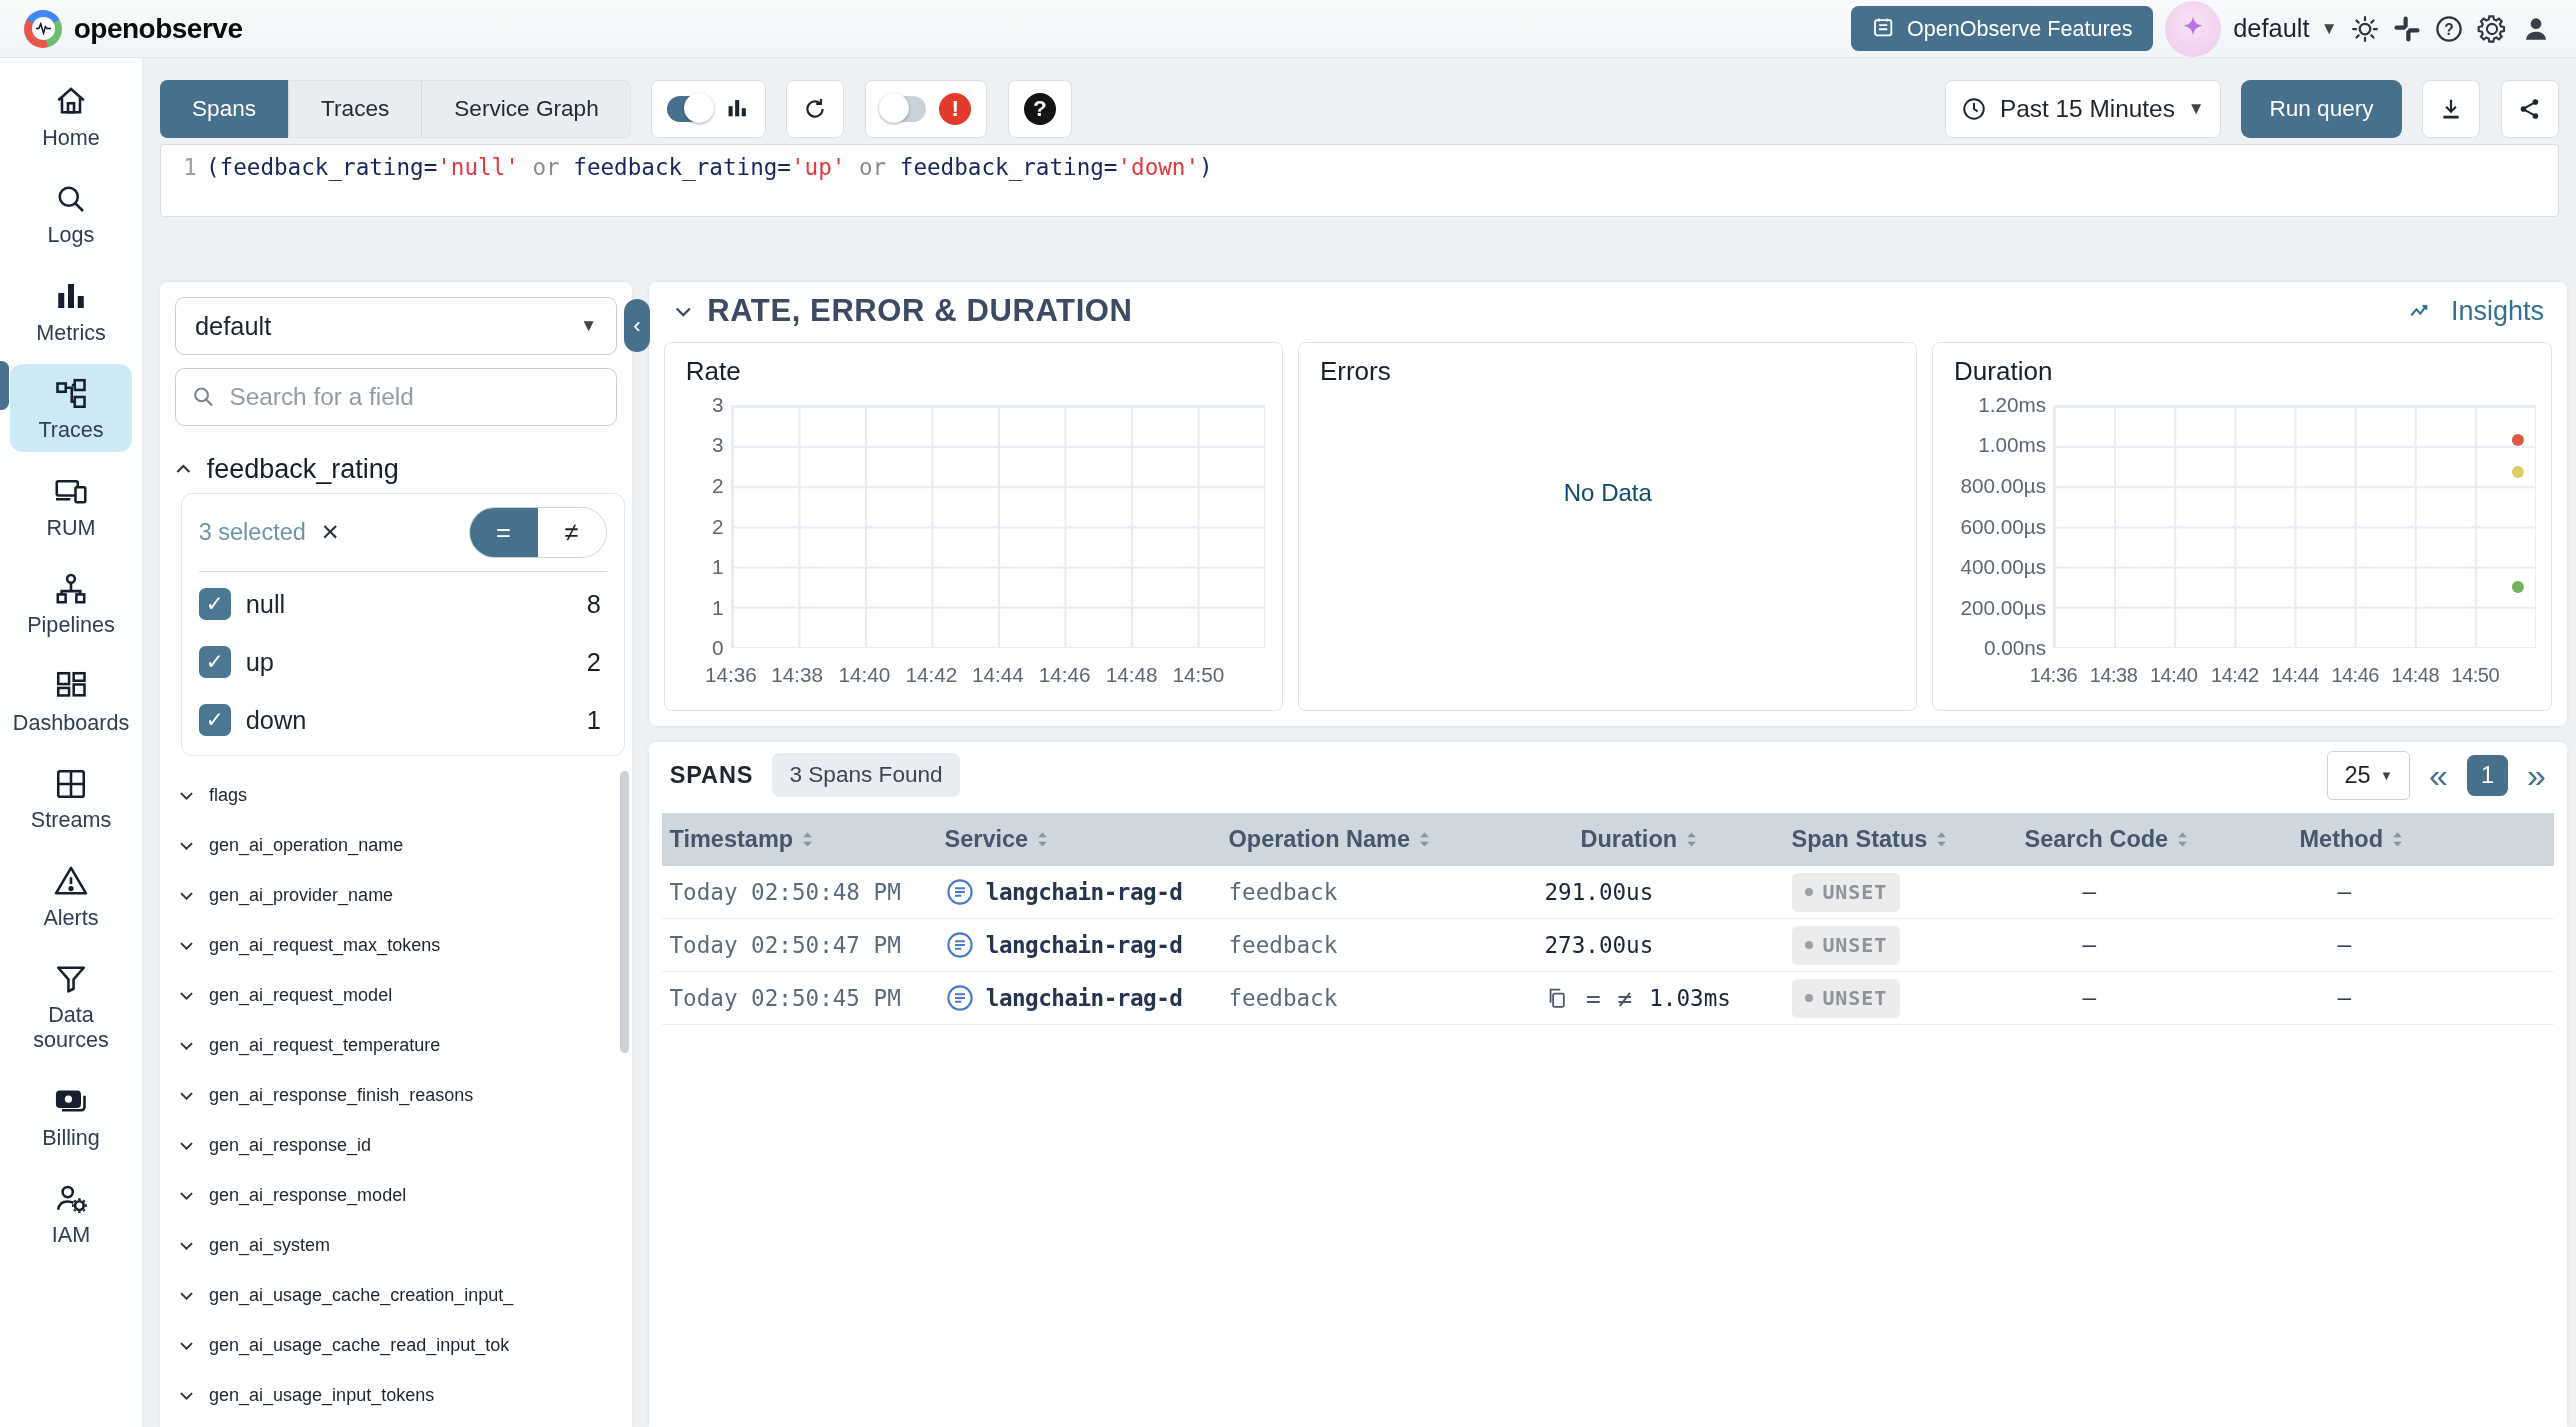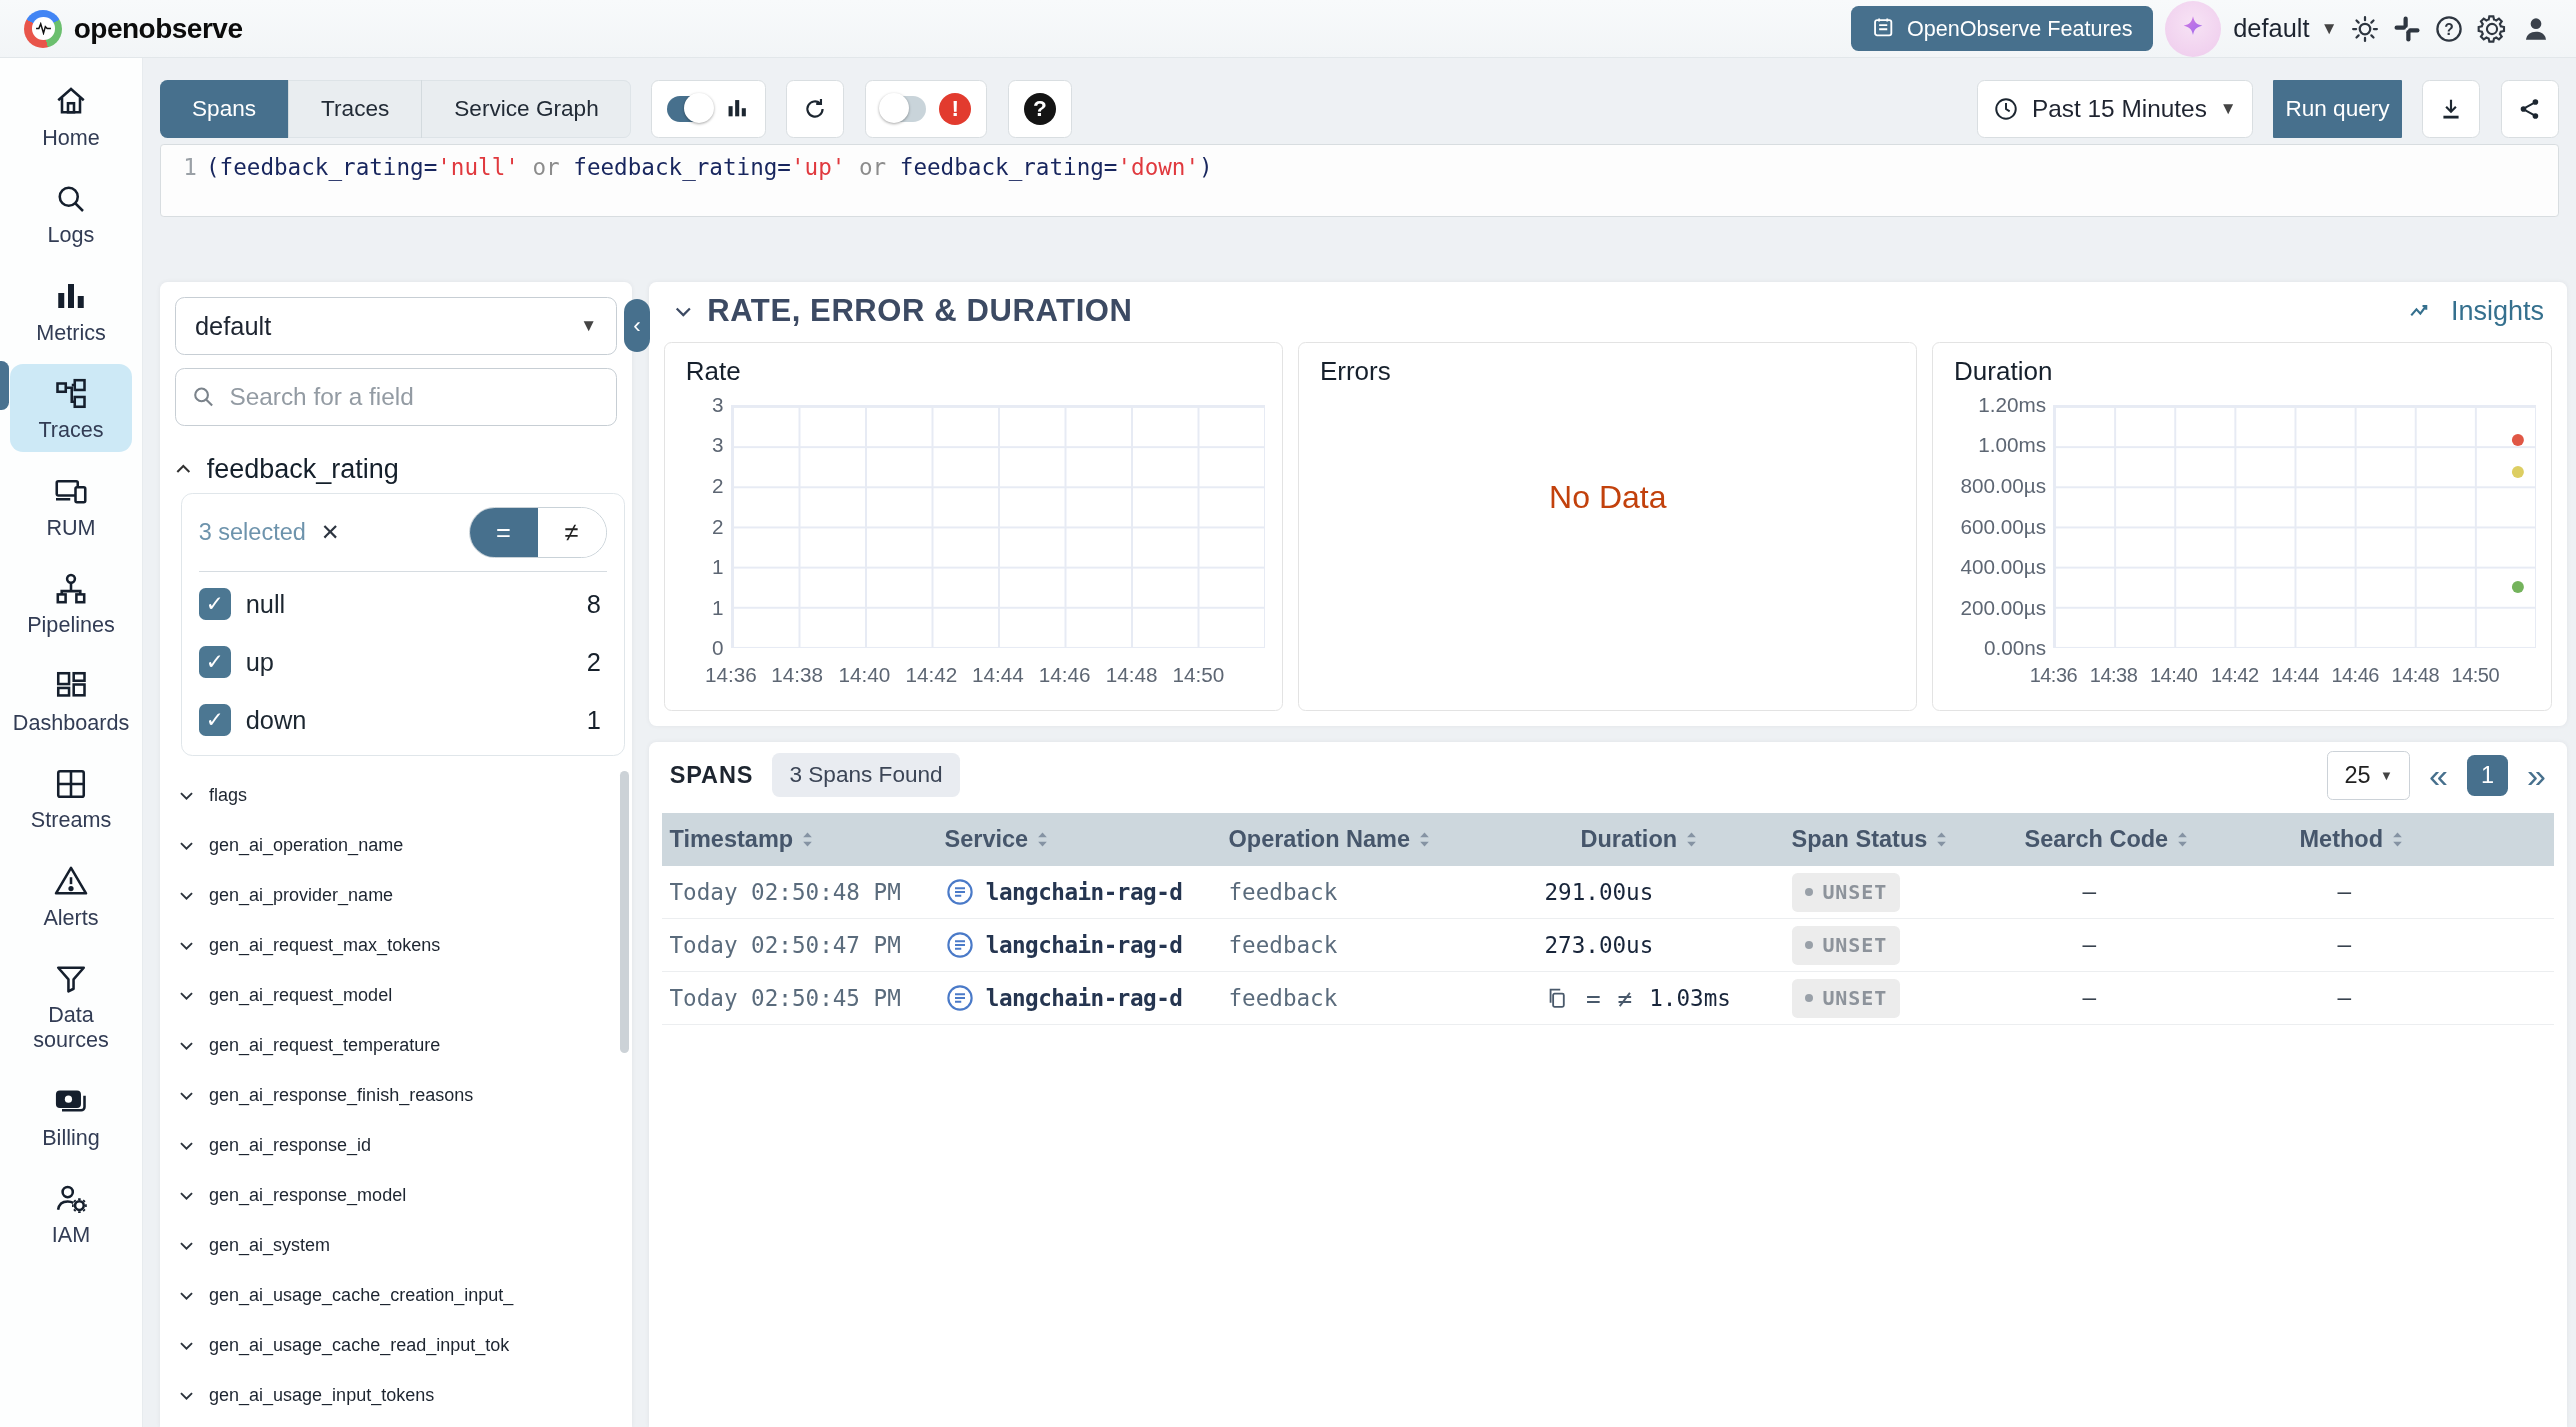--- a/index.html
+++ b/index.html
@@ -42,21 +42,21 @@
   .tool-btn { height:58px; background:#fff; border:0.9px solid #d9dee1; border-radius:7.5px; display:flex; align-items:center; justify-content:center; gap:13px; padding:0 15px; cursor:pointer; }
   .toggle { width:45px; height:26px; border-radius:13px; position:relative; }
   .toggle.on { background:var(--accent2); }
   .toggle.off { background:#c9d4da; }
   .toggle .knob { position:absolute; top:-2.8px; width:30px; height:30px; background:#fff; border-radius:50%; box-shadow:0 0.9px 2.8px rgba(0,0,0,.35); }
   .toggle.on .knob { right:-1.9px; }
   .toggle.off .knob { left:-1.9px; }
   .round-badge { width:32px; height:32px; border-radius:50%; color:#fff; font-size:22.6px; font-weight:bold; display:flex; align-items:center; justify-content:center; }
   .tb-spacer { flex:1; }
   .time-btn { font-size:24.4px; color:#1f2430; }
-  .runq-btn { height:58px; background:var(--accent2); color:#fff; font-size:22.6px; border-radius:1px; padding:0 12px; display:flex; align-items:center; cursor:pointer; }
+  .runq-btn { height:58px; background:var(--accent2); color:#fff; font-size:22.6px; border-radius:9px; padding:0 28px; display:flex; align-items:center; cursor:pointer; }
 
   
   #query-editor { position:absolute; left:17px; right:17px; top:86px; height:73px; background:#fdfdfd; border:0.9px solid #d8dde0; border-radius:3.8px; display:flex; padding:9.4px 0 0 13px; font-size:22.6px; }
   .qline-no { color:#9aa0a6; width:32px; text-align:center; }
   .qtokens { white-space:pre; }
   .qt-plain { color:#18265e; }
   .qt-string { color:#e0393e; }
   .qt-op { color:#8c8c8c; }
 
   
@@ -91,21 +91,21 @@
   .red-title { font-size:31px; font-weight:bold; color:#3c4a63; letter-spacing:0.6px; }
   .insights { margin-left:auto; display:flex; align-items:center; gap:17px; color:#35708e; font-size:27px; font-weight:500; cursor:pointer; }
   .charts { position:absolute; left:15px; right:15px; top:60px; bottom:15px; display:flex; gap:15px; }
   .chart-panel { flex:1; border:0.9px solid #e3e3e3; border-radius:7.5px; position:relative; background:#fff; overflow:hidden; }
   .chart-title { position:absolute; top:13px; left:20.7px; font-size:26px; color:#16202c; }
   .plot { position:absolute; top:62px; bottom:62px; border:0.9px solid #e7ebf4;
           background-image:linear-gradient(to right,#e7ebf4 1.9px,transparent 1.9px),linear-gradient(to bottom,#e7ebf4 1.9px,transparent 1.9px);
           background-size:calc(100%/8) 100%,100% calc(100%/6); }
   .ytick { position:absolute; transform:translateY(-50%); font-size:20.7px; color:#5d6673; text-align:right; }
   .xtick { position:absolute; bottom:22.6px; transform:translateX(-50%); font-size:20.7px; color:#5d6673; white-space:nowrap; }
-  .nodata { position:absolute; left:0; right:0; top:37%; text-align:center; font-size:32px; color:#c2410c; }
+  .nodata { position:absolute; left:0; right:0; top:37%; text-align:center; font-size:24px; color:#0c4a6e; }
   .dot { position:absolute; width:12.2px; height:12.2px; border-radius:50%; transform:translate(-50%,-50%); }
 
   
   #spans-card { position:absolute; left:506px; top:684px; right:9.4px; bottom:0; background:#fff; border-radius:7.5px 7.5px 0 0; box-shadow:0 0 4.7px rgba(60,70,80,.08); }
   .spans-head { height:66px; display:flex; align-items:center; padding:0 20.7px; gap:19px; }
   .spans-title { font-size:23.5px; font-weight:bold; letter-spacing:0.9px; color:#1d2530; }
   .found-chip { background:#e9ecf1; border-radius:7.5px; padding:9.4px 17px; font-size:22.6px; color:#3c4556; }
   .pgsize { height:49px; min-width:83px; border:0.9px solid #ccd2d8; border-radius:5.6px; background:#fff; display:flex; align-items:center; justify-content:center; gap:9.4px; font-size:23.5px; color:#222; cursor:pointer; }
   .pg-arrow { color:var(--accent2); font-size:34px; cursor:pointer; line-height:1; }
   .pg-num { width:41px; height:41px; background:var(--accent2); color:#fff; border-radius:7.5px; display:flex; align-items:center; justify-content:center; font-size:23.5px; cursor:pointer; }

